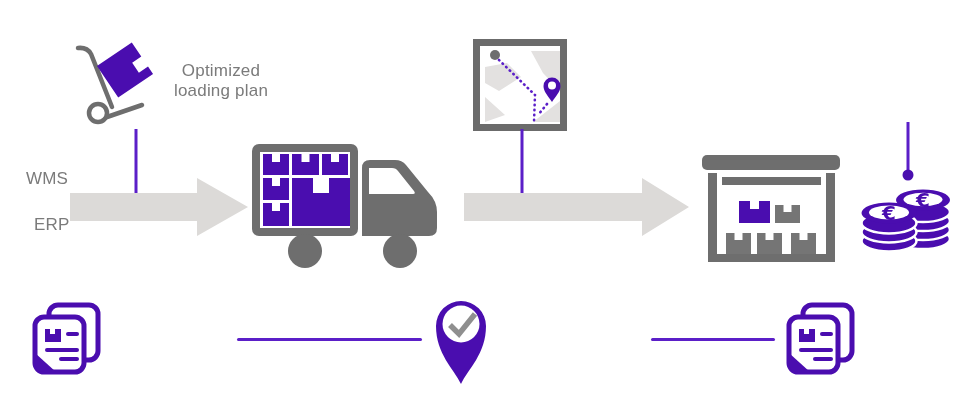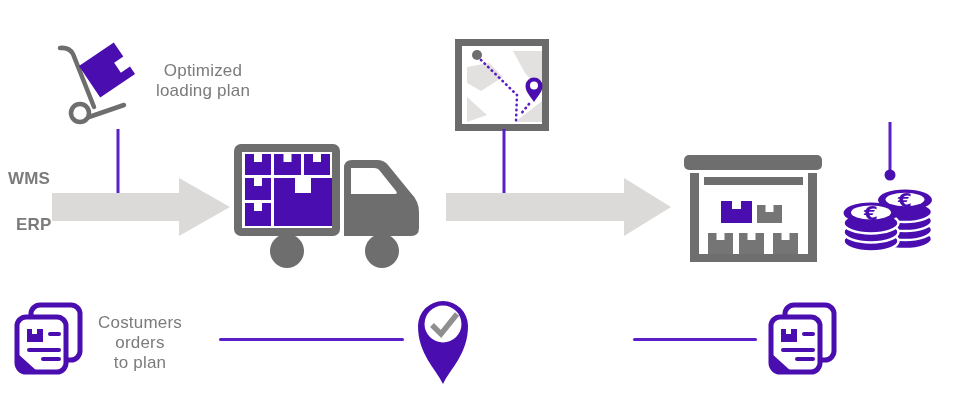--- a/index.html
+++ b/index.html
@@ -1,25 +1,25 @@
 <!DOCTYPE html>
 <html><head>
 <meta charset="utf-8">
 <style>
   html,body{margin:0;padding:0;background:#ffffff;}
   .canvas{
     position:relative;width:934px;height:420px;background:#ffffff;
-    font-family:"Liberation Sans", sans-serif;overflow:hidden;
+    font-family:"Liberation Sans", sans-serif;overflow:hidden;margin-left:18px;
   }
   .abs{position:absolute;}
   .lbl{
     color:#7b7b7b;font-size:17px;line-height:1.18;text-align:center;
     white-space:pre-line;letter-spacing:0.2px;
   }
-  .lbl-left{text-align:center;font-weight:bold;}
+  .lbl-left{text-align:center;}
   .hline{background:#5b1fc8;border-radius:2px;height:3px;}
   svg{display:block;}
 </style>
 </head>
 <body>
 
 <div class="canvas">
 
   <svg class="abs" style="left:50px;top:36px" width="90" height="90" viewBox="0 0 90 90">
     <path d="M10,12 Q19,11 23,18 L44,71" stroke="#6e6e6e" stroke-width="4.5" fill="none" stroke-linecap="round"></path>
@@ -122,23 +122,20 @@
   <svg class="abs" style="left:14px;top:302px" width="70" height="74" viewBox="0 0 70 74">
     <rect x="17" y="3" width="49" height="55" rx="9" fill="#ffffff" stroke="#4a0daf" stroke-width="5"></rect>
     <rect x="3" y="15" width="49" height="55" rx="9" fill="#ffffff" stroke="#4a0daf" stroke-width="5"></rect>
     <path d="M3,51 V61 Q3,70 12,70 H24 Z" fill="#4a0daf"></path>
     <path d="M13,27 H18 V32 H23 V27 H29 V40 H13 Z" fill="#4a0daf"></path>
     <rect x="34" y="30" width="13" height="4" rx="2" fill="#4a0daf"></rect>
     <rect x="13" y="46" width="34" height="4" rx="2" fill="#4a0daf"></rect>
     <rect x="27" y="55" width="20" height="4" rx="2" fill="#4a0daf"></rect>
   </svg>
 
-  <div class="abs lbl" style="left:75px;top:313px;width:130px">Costumers
-orders
-to plan</div>
 
   <div class="abs hline" style="left:219px;top:338px;width:185px"></div>
 
   <svg class="abs" style="left:412px;top:293px" width="62" height="94" viewBox="0 0 62 94">
     <path d="M31,91 C24,76 6,61 6,33 A25,25 0 0 1 56,33 C56,61 38,76 31,91 Z" fill="#4a0daf"></path>
     <circle cx="31" cy="31" r="18.5" fill="#ffffff"></circle>
     <path d="M20,32 L29,41 L45,21" stroke="#8f8f8f" stroke-width="5.5" fill="none"></path>
   </svg>
 
 

